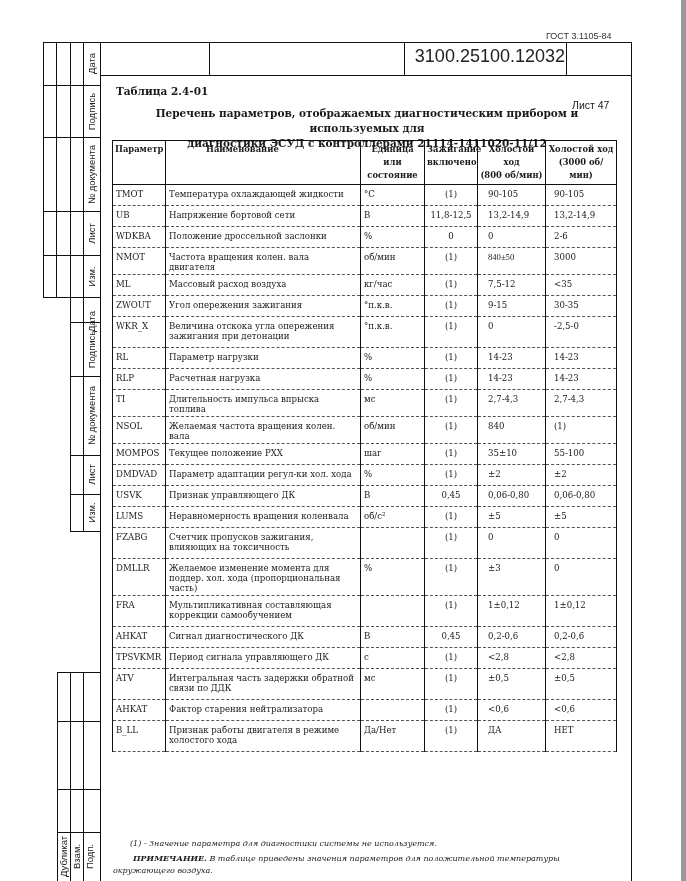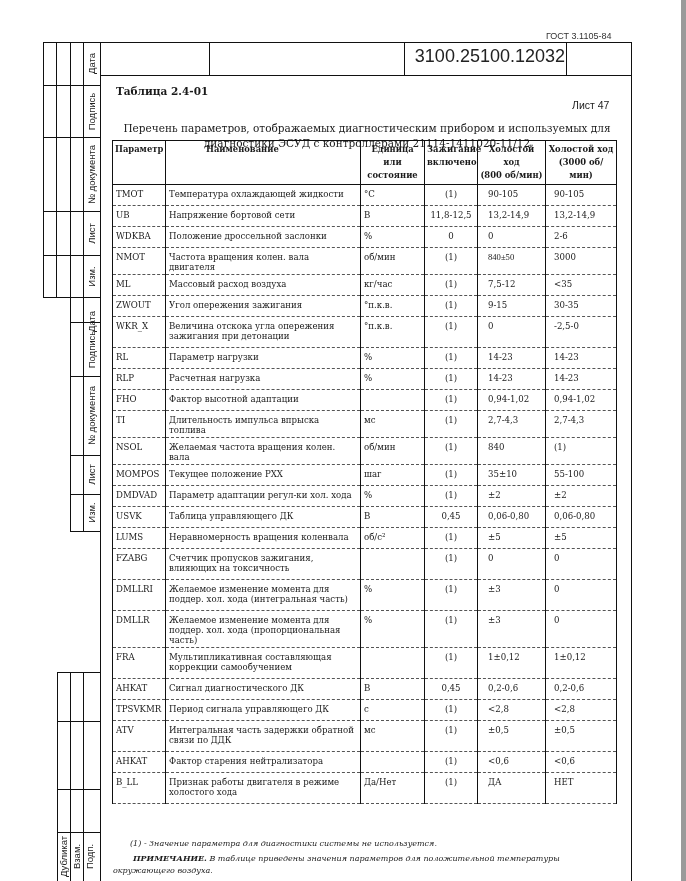--- a/index.html
+++ b/index.html
@@ -10,21 +10,21 @@
   .hdr { position:absolute; left:100px; top:42px; width:532px; height:34px; border-bottom:1.2px solid #111; box-sizing:border-box; }
   .hdr .c { position:absolute; top:0; height:33px; border-right:1px solid #111; box-sizing:border-box; }
   .hdr .docno { position:absolute; left:307px; top:4px; width:158px; text-align:right; font-family:"Liberation Sans", sans-serif; font-size:18px; color:#222; }
   .hdr .sheet { position:absolute; left:472px; top:9px; font-family:"Liberation Sans", sans-serif; font-size:10.5px; color:#222;margin-top:48px; }
   .vlabel { position:absolute; left:83px; width:17px; display:flex; align-items:center; justify-content:center; }
   .vlabel span { transform:rotate(-90deg); white-space:nowrap; font-family:"Liberation Sans", sans-serif; font-size:9.5px; color:#222; }
   .vline { position:absolute; width:0; border-left:1px solid #111; }
   .hline { position:absolute; height:0; border-top:1px solid #111; }
 
   .tbl-title { position:absolute; left:116px; top:85px; font-weight:bold; font-size:10.5px; }
-  .tbl-caption { position:absolute; left:112px; top:121px; width:510px; text-align:center; font-weight:normal; font-size:10.5px; line-height:15px; }
+  .tbl-caption { position:absolute; left:112px; top:106px; width:510px; text-align:center; font-weight:bold; font-size:10.5px; line-height:15px; }
 
   table.params { position:absolute; left:112px; top:140px; width:504px; border-collapse:collapse; table-layout:fixed; font-size:8.6px; }
   table.params th { font-weight:bold; font-size:8.4px; border:1px solid #111; border-top:1.2px solid #111; padding:2px 2px; vertical-align:top; line-height:13px; height:28px; }
   table.params td { border-left:1px solid #111; border-right:1px solid #111; border-bottom:1px dashed #555; padding:2px 3px; vertical-align:top; line-height:10px; }
   table.params td.c { text-align:center; }
   table.params tr.r1 td { height:14px; padding-top:4px; }
   table.params tr.r2 td { height:24px; padding-top:4px; }
   .th-left { text-align:left; }
   .th-right { }
   .note { position:absolute; left:130px; top:839px; font-style:italic; font-size:8px; }
@@ -223,28 +223,20 @@
       </tr>
       <tr class="r1">
         <td>RLP</td>
         <td>Расчетная нагрузка</td>
         <td>%</td>
         <td class="c">(1)</td>
         <td style="padding-left: 10px;">14-23</td>
         <td style="padding-left: 8px;">14-23</td>
       </tr>
       <tr class="r1">
-        <td>FHO</td>
-        <td>Фактор высотной адаптации</td>
-        <td></td>
-        <td class="c">(1)</td>
-        <td style="padding-left: 10px;">0,94-1,02</td>
-        <td style="padding-left: 8px;">0,94-1,02</td>
-      </tr>
-      <tr class="r1">
         <td>TI</td>
         <td>Длительность импульса впрыска топлива</td>
         <td>мс</td>
         <td class="c">(1)</td>
         <td style="padding-left: 10px;">2,7-4,3</td>
         <td style="padding-left: 8px;">2,7-4,3</td>
       </tr>
       <tr class="r1">
         <td>NSOL</td>
         <td>Желаемая частота вращения колен. вала</td>
@@ -264,48 +256,40 @@
       <tr class="r1">
         <td>DMDVAD</td>
         <td>Параметр адаптации регул-ки хол. хода</td>
         <td>%</td>
         <td class="c">(1)</td>
         <td style="padding-left: 10px;">±2</td>
         <td style="padding-left: 8px;">±2</td>
       </tr>
       <tr class="r1">
         <td>USVK</td>
-        <td>Таблица управляющего ДК</td>
+        <td>Признак управляющего ДК</td>
         <td>В</td>
         <td class="c">0,45</td>
         <td style="padding-left: 10px;">0,06-0,80</td>
         <td style="padding-left: 8px;">0,06-0,80</td>
       </tr>
       <tr class="r1">
         <td>LUMS</td>
         <td>Неравномерность вращения коленвала</td>
         <td>об/с²</td>
         <td class="c">(1)</td>
         <td style="padding-left: 10px;">±5</td>
         <td style="padding-left: 8px;">±5</td>
       </tr>
       <tr class="r2">
         <td>FZABG</td>
         <td>Счетчик пропусков зажигания, влияющих на токсичность</td>
         <td></td>
         <td class="c">(1)</td>
         <td style="padding-left: 10px;">0</td>
-        <td style="padding-left: 8px;">0</td>
-      </tr>
-      <tr class="r2">
-        <td>DMLLRI</td>
-        <td>Желаемое изменение момента для поддер. хол. хода (интегральная часть)</td>
-        <td>%</td>
-        <td class="c">(1)</td>
-        <td style="padding-left: 10px;">±3</td>
         <td style="padding-left: 8px;">0</td>
       </tr>
       <tr class="r2">
         <td>DMLLR</td>
         <td>Желаемое изменение момента для поддер. хол. хода (пропорциональная часть)</td>
         <td>%</td>
         <td class="c">(1)</td>
         <td style="padding-left: 10px;">±3</td>
         <td style="padding-left: 8px;">0</td>
       </tr>

